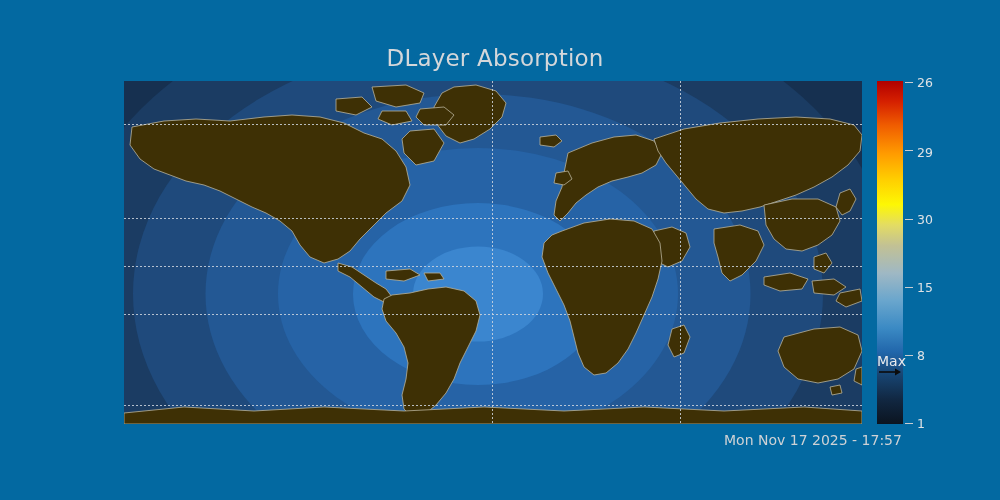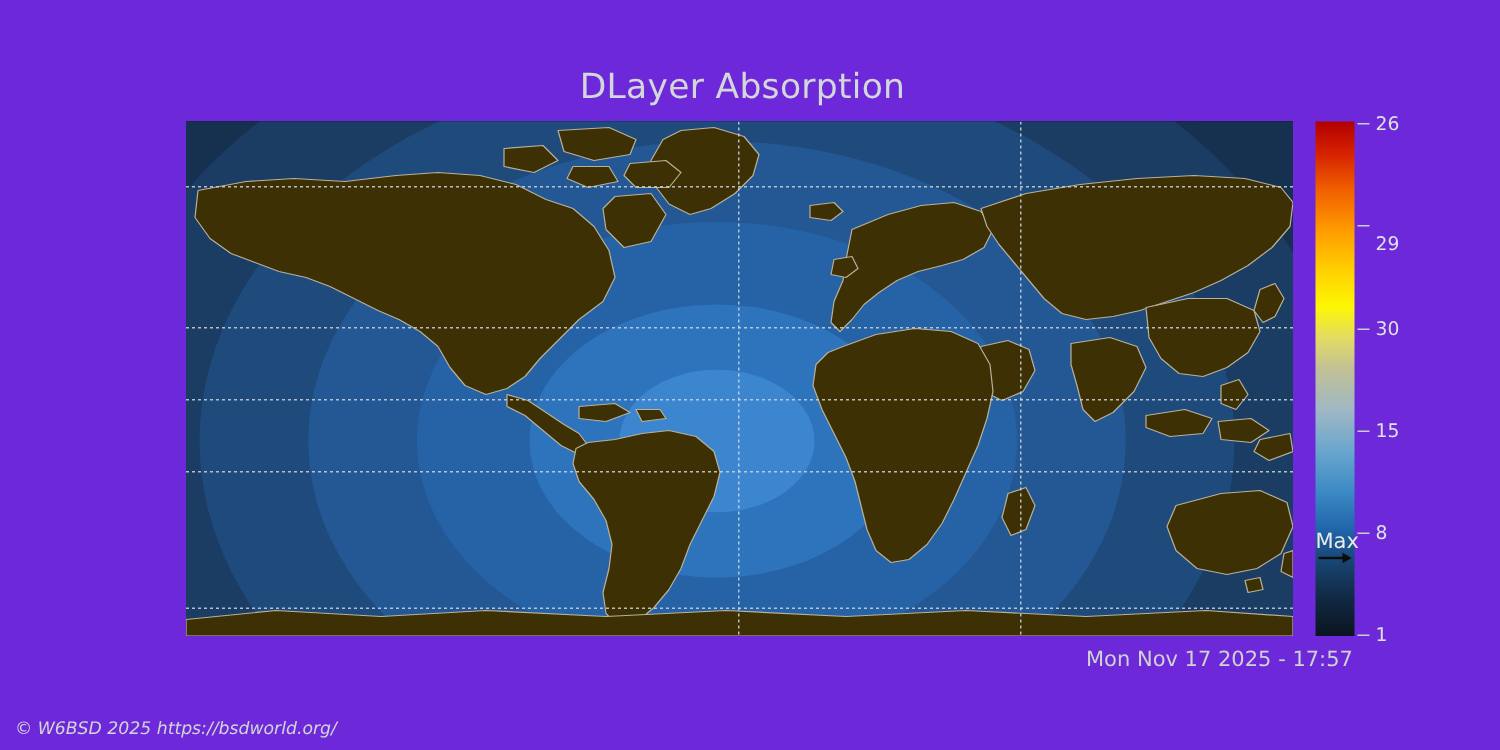--- a/index.html
+++ b/index.html
@@ -2,21 +2,21 @@
 <html><head>
 <meta charset="utf-8">
 <title>DLayer Absorption</title>
 <style>
   html,body{margin:0;padding:0;background:#0d0d0d;}
   body{
     width:1000px;height:500px;position:relative;overflow:hidden;
     font-family:"DejaVu Sans","Liberation Sans",sans-serif;
     color:#d9d9d9;
   }
-  #root{position:absolute;inset:0;background:#6d28d9;}
+  #root{position:absolute;inset:0;background:#0369a1;}
 
   
   .title{
     position:absolute;left:0;top:45px;width:990px;text-align:center;
     font-size:23px;color:#d4d7da;letter-spacing:.2px;font-weight:400;
   }
 
   
   .map-wrap{
     position:absolute;left:124px;top:81px;width:738px;height:343px;
@@ -187,21 +187,21 @@
       <div class="gv" style="left:368px"></div>
       <div class="gv" style="left:556px"></div>
     </div>
   </div>
 
   <div class="cbar"></div>
 
   <div class="cb-tick" style="top:82px"></div>
   <div class="cb-lab" style="top:82px">26</div>
   <div class="cb-tick" style="top:150px"></div>
-  <div class="cb-lab" style="top:162px">29</div>
+  <div class="cb-lab" style="top:152px">29</div>
   <div class="cb-tick" style="top:219px"></div>
   <div class="cb-lab" style="top:219px">30</div>
   <div class="cb-tick" style="top:287px"></div>
   <div class="cb-lab" style="top:287px">15</div>
   <div class="cb-tick" style="top:355px"></div>
   <div class="cb-lab" style="top:355px">8</div>
   <div class="cb-tick" style="top:423px"></div>
   <div class="cb-lab" style="top:423px">1</div>
 
   <div class="max-tag">Max</div>
@@ -210,15 +210,14 @@
     <polygon points="17,0.5 23,4 17,7.5" fill="#0c0c0c"></polygon>
   </svg>
 
   <div class="cb-title">Affected Frequency (MHz)</div>
 
   <div class="status">
   </div>
 
   <div class="stamp">Mon Nov 17 2025 - 17:57</div>
 
-  <div class="copy">© W6BSD 2025 https://bsdworld.org/</div>
 
 </div>
 
 </body></html>

